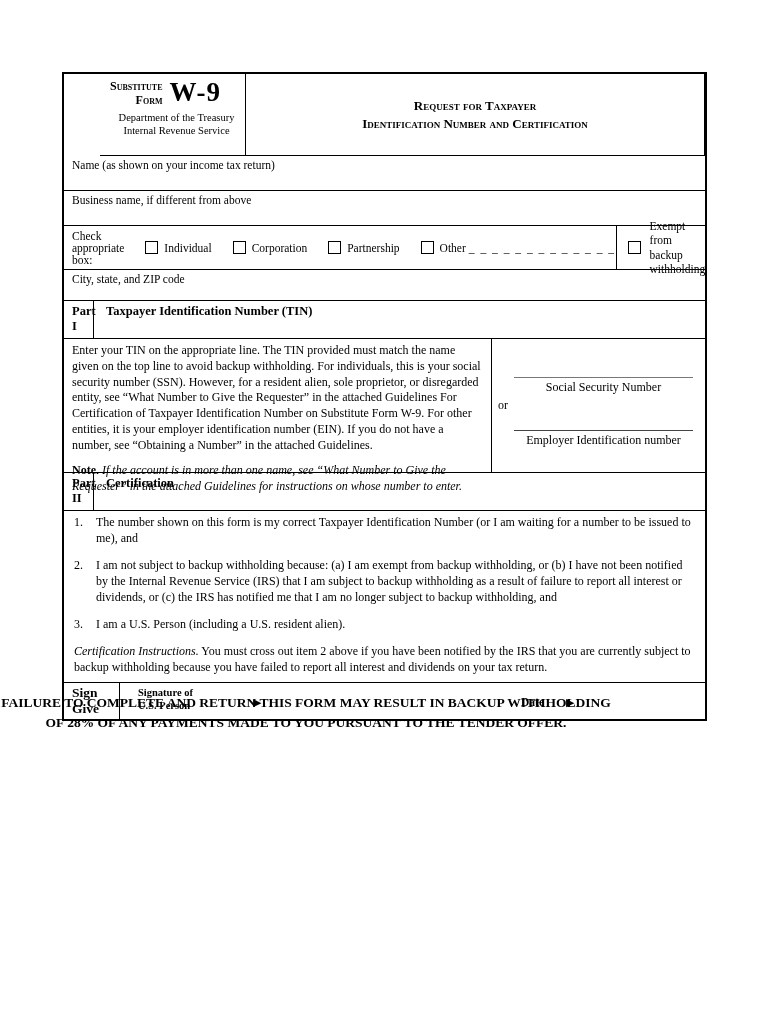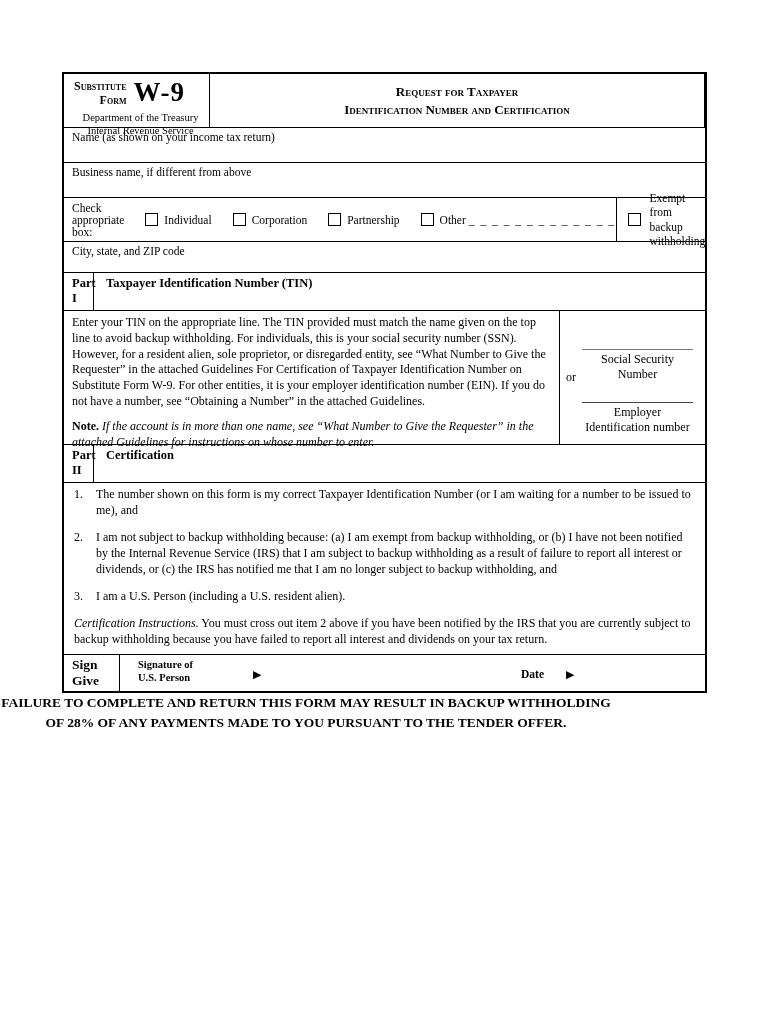--- a/index.html
+++ b/index.html
@@ -10,21 +10,21 @@
     font-family:"Liberation Serif", serif;
   }
   .form {
     position:absolute; left:62px; top:72px; width:645px;
     border:2px solid #000; box-sizing:border-box; background:#fff;
   }
   .row { border-bottom:1px solid #000; box-sizing:border-box; position:relative; }
   .row:last-child { border-bottom:none; }
 
   
-  .hdr { display:flex; height:54px; }
+  .hdr { display:flex; height:82px;margin-left:36px; }
   .h-left { width:146px; border-right:1px solid #000; box-sizing:border-box; padding:6px 2px 0 10px; }
   .sub-wrap { display:flex; align-items:flex-start; }
   .sub-col { font-weight:bold; font-variant:small-caps; font-size:12px; line-height:1.15; text-align:right; }
   .w9 { font-size:27px; font-weight:bold; line-height:0.95; margin-left:7px; letter-spacing:1px; }
   .dept { font-size:10.5px; text-align:center; line-height:1.3; margin-top:3px; }
   .h-title { flex:1; border-right:1px solid #000; box-sizing:border-box;
              display:flex; flex-direction:column; justify-content:center; align-items:center;
              font-weight:bold; font-variant:small-caps; font-size:13px; line-height:1.35; text-align:center; }
   .h-note { width:193px; box-sizing:border-box; padding:9px 6px 0 10px;
             font-weight:bold; font-size:12px; line-height:1.35; }
@@ -48,21 +48,21 @@
   .exempt-text { line-height:1.25; padding-right:2px; }
 
   
   .prow { display:flex; }
   .part-label { width:30px; border-right:1px solid #000; box-sizing:border-box;
                 font-weight:bold; font-size:12.5px; padding:3px 0 4px 8px; }
   .part-title { font-weight:bold; font-size:12.5px; padding:3px 0 4px 12px; }
 
   
   .p1body { display:flex; height:134px; font-size:12px; }
-  .p1-text { width:496px; border-right:1px solid #000; box-sizing:border-box;
+  .p1-text { width:428px; border-right:1px solid #000; box-sizing:border-box;
              padding:4px 7px 0 8px; line-height:1.32; }
   .p1-note { margin-top:9px; }
   .italic { font-style:italic; }
   .bold { font-weight:bold; }
   .p1-tin { flex:1; position:relative; }
   .tin-line { position:absolute; border-top:1px solid #777; left:22px; right:12px; }
   .ssn-line { top:38px; } .ein-line { top:91px; border-top-color:#444; }
   .tin-label { position:absolute; left:22px; right:12px; text-align:center; }
   .ssn-label { top:41px; } .ein-label { top:94px; }
   .or-word { position:absolute; left:6px; top:59px; }

